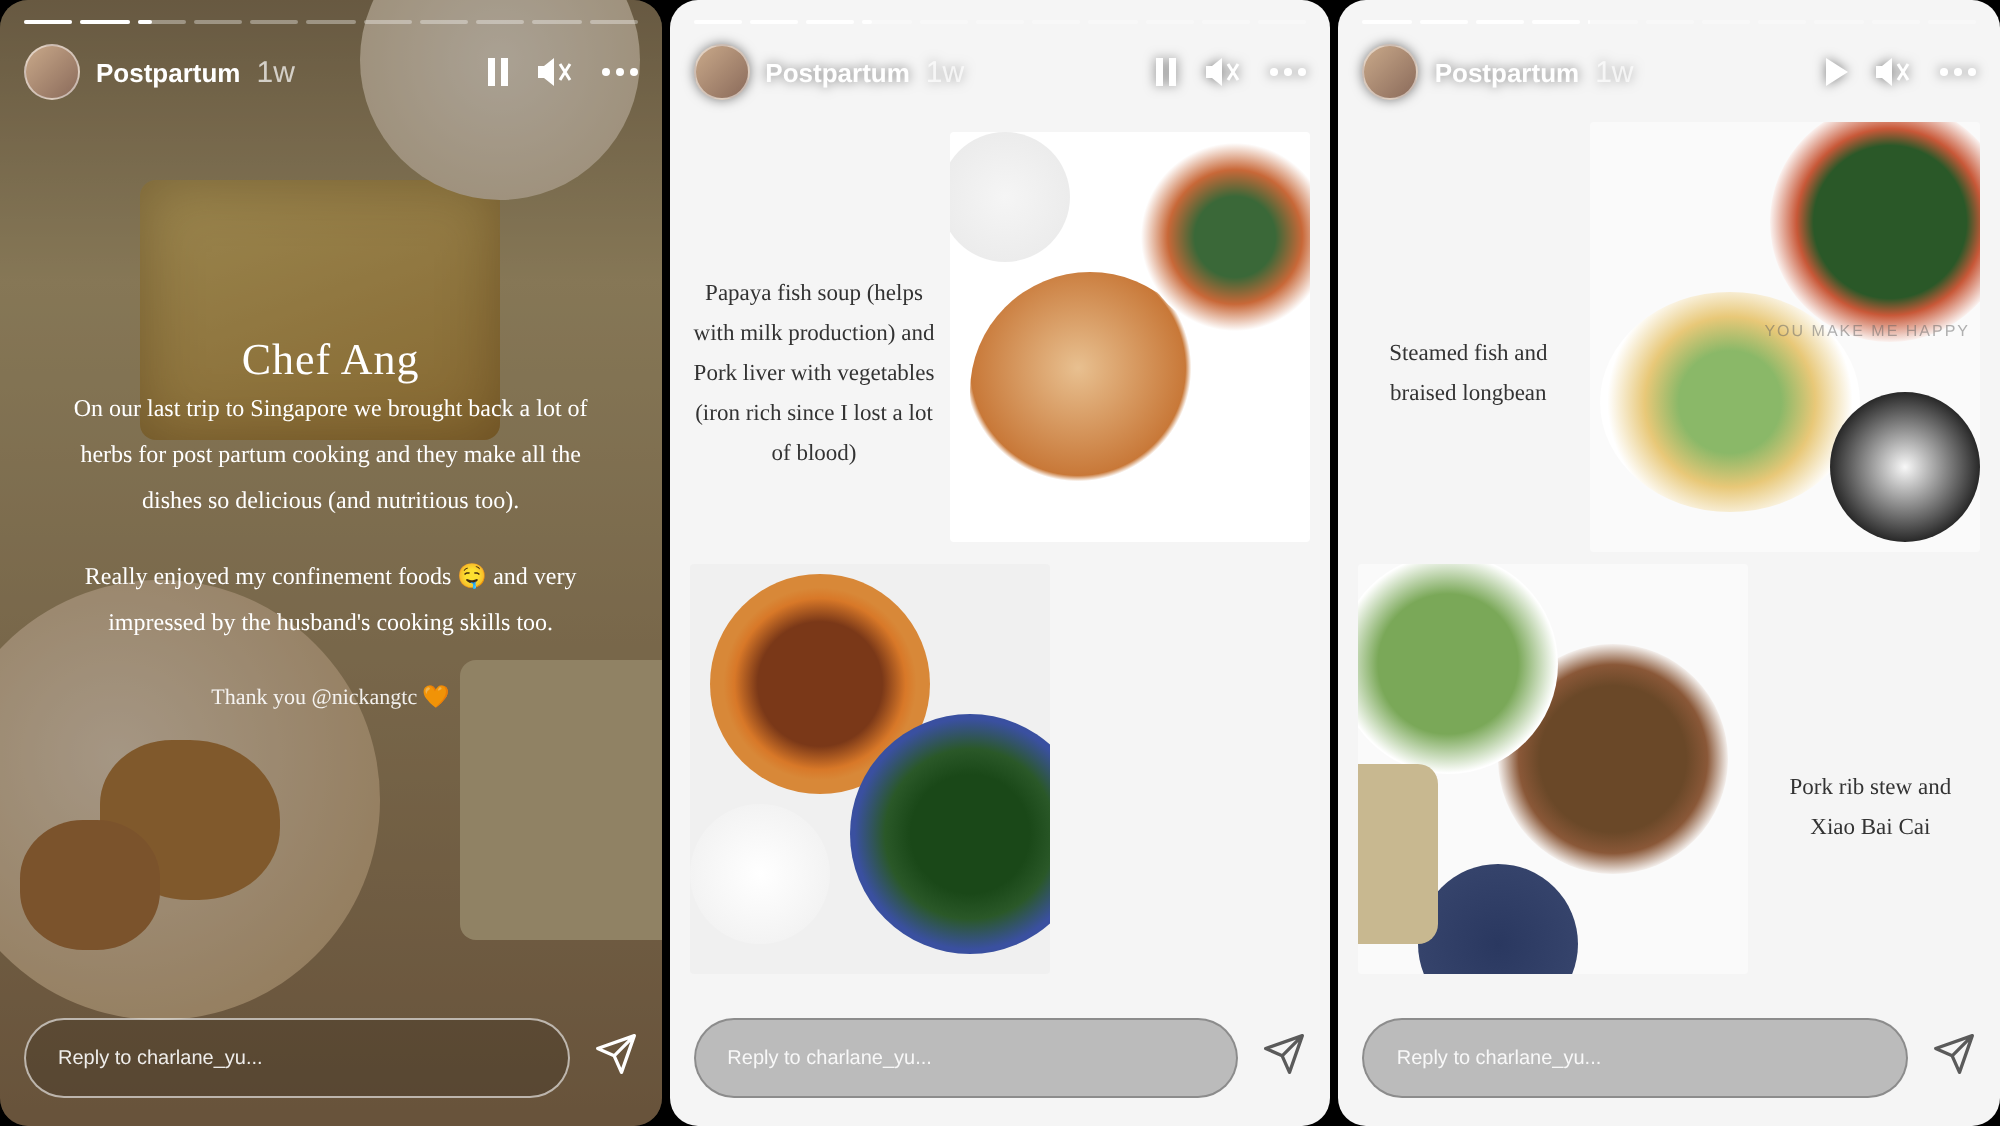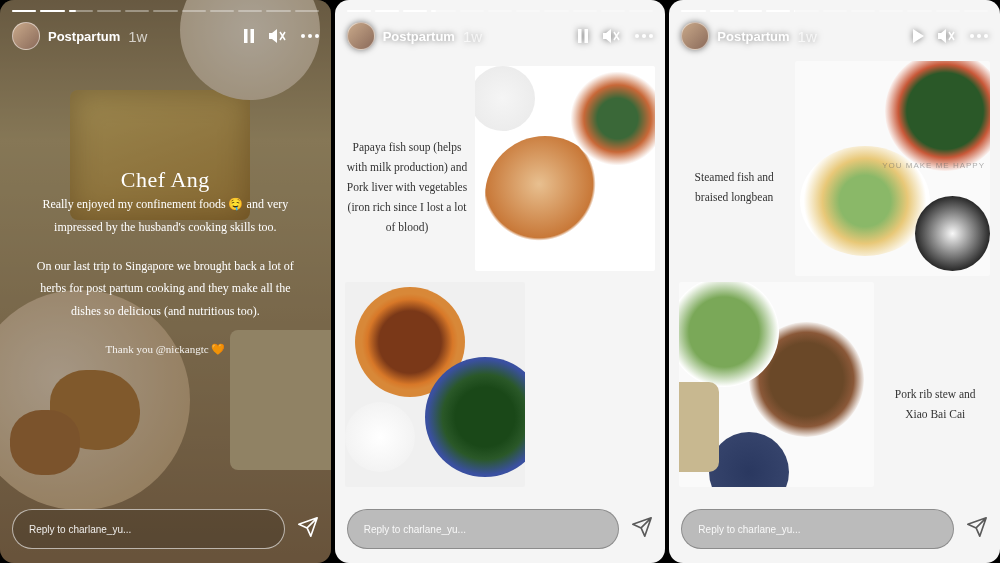--- a/index.html
+++ b/index.html
@@ -241,22 +241,22 @@
             <circle cx="2" cy="2" r="2" fill="currentColor"></circle>
             <circle cx="9" cy="2" r="2" fill="currentColor"></circle>
             <circle cx="16" cy="2" r="2" fill="currentColor"></circle>
           </svg>
       </span>
     </div>
   </div>
 
   <div class="s1-content">
     <h2>Chef Ang</h2>
+    <p>On our last trip to Singapore we brought back a lot of herbs for post partum cooking and they make all the dishes so delicious (and nutritious too).</p>
     <p>Really enjoyed my confinement foods 🤤 and very impressed by the husband's cooking skills too.</p>
-    <p>On our last trip to Singapore we brought back a lot of herbs for post partum cooking and they make all the dishes so delicious (and nutritious too).</p>
     <p style="font-size:11px;opacity:0.9;">Thank you @nickangtc 🧡</p>
   </div>
 
   <div class="reply-row">
     <div class="reply-input">
       <span>Reply to charlane_yu...</span>
     </div>
     <span class="send-icon">
       <svg width="22" height="22" viewBox="0 0 24 24" fill="none">
           <path d="M22 2L11 13M22 2l-7 20-4-9-9-4 20-7z" stroke="currentColor" stroke-width="1.8" stroke-linejoin="round"></path>

